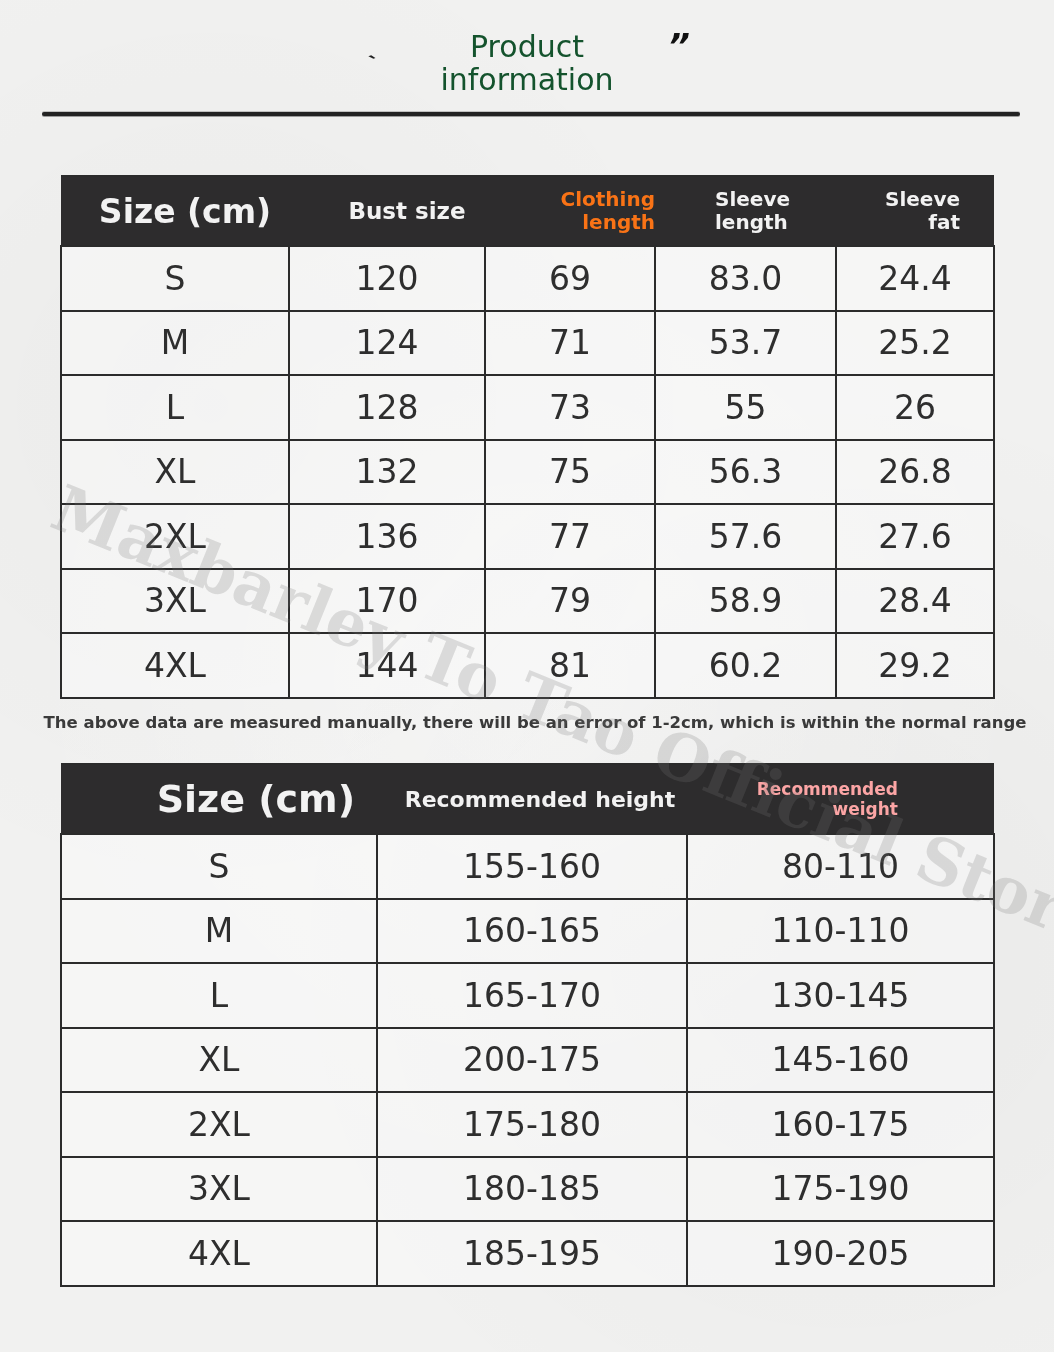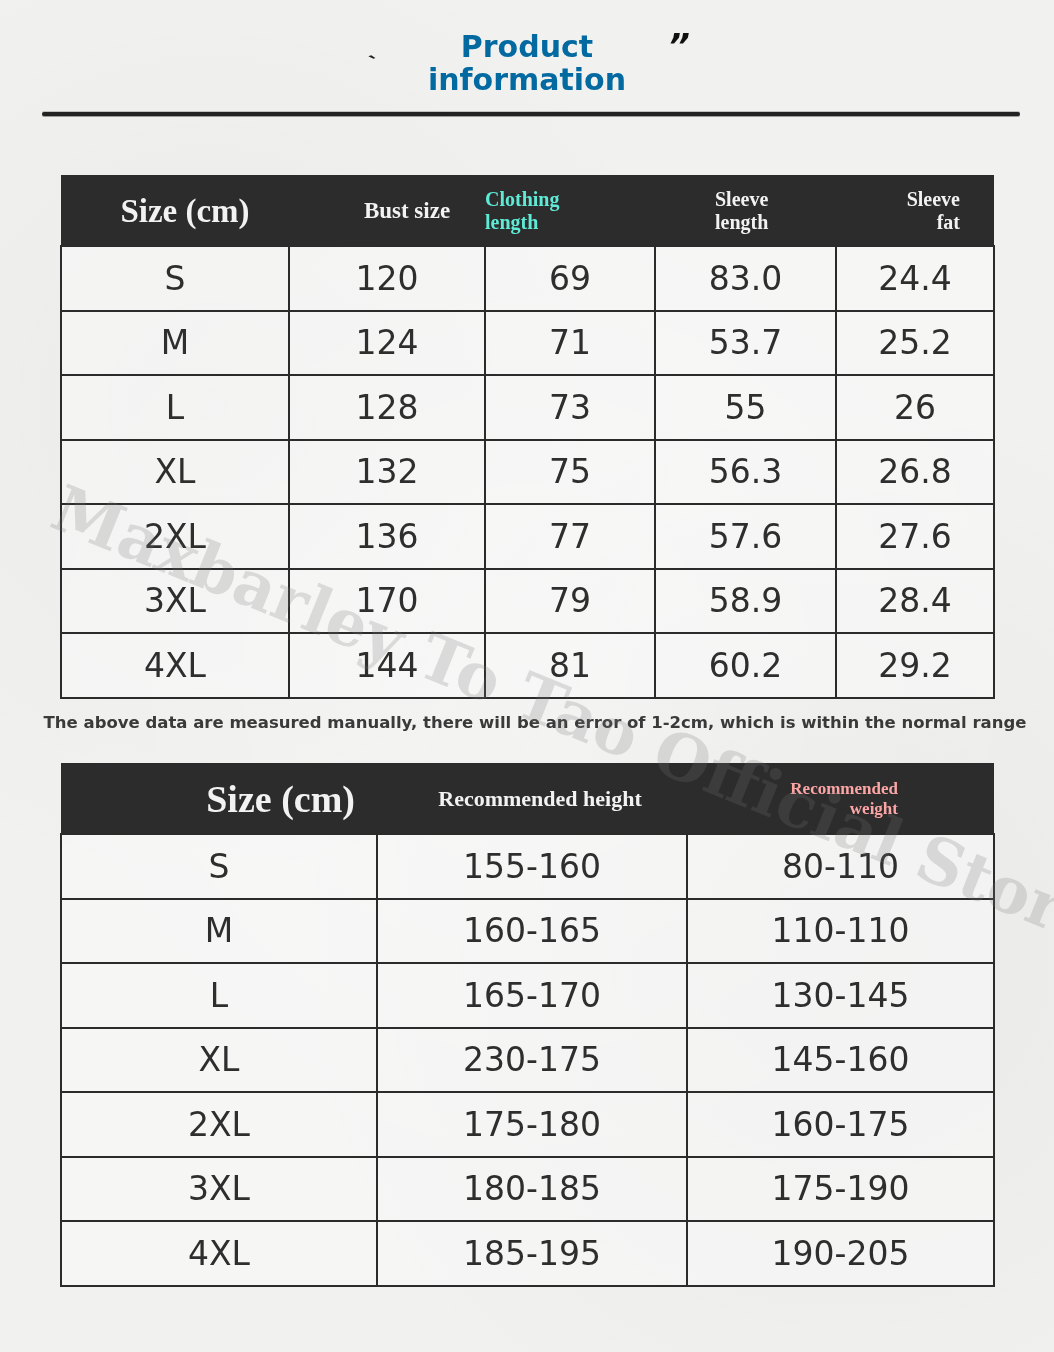--- a/index.html
+++ b/index.html
@@ -13,53 +13,53 @@
     font-family: "DejaVu Sans", sans-serif;
     color: #2a2a2a;
     position: relative;
     overflow: hidden;
   }
   .title-wrap {
     position: absolute; left: 0; top: 30px; width: 1054px; text-align: center;
   }
   .title {
     display: inline-block;
-    font-weight: bold; font-size: 30px; line-height: 33px; color: #0369a1;
+    font-weight: normal; font-size: 30px; line-height: 33px; color: #14532d;
   }
   .quote-l {
     position: absolute; left: 364px; top: 34px; font-size: 22px; font-weight: bold; color: #222;
     transform: rotate(-20deg);
   }
   .quote-r {
     position: absolute; left: 668px; top: 26px; font-size: 34px; font-weight: bold; color: #111; font-style: italic;
   }
   .divider {
     position: absolute; left: 42px; top: 112px; width: 978px; height: 4px;
     background: #222; border-radius: 2px;
     box-shadow: 0 1px 0 rgba(0,0,0,0.35), 0 -1px 0 rgba(0,0,0,0.2);
   }
   table.size-table {
     position: absolute; left: 60px; border-collapse: collapse; table-layout: fixed;
   }
   table.size-table th {
     background: #2d2c2d; color: #f2f2f2; font-weight: bold; vertical-align: middle;
-    border-left: 0; border-right: 0; font-family: Liberation Serif, serif;
+    border-left: 0; border-right: 0;
   }
   table.size-table td {
     border: 2px solid #2b2b2b; text-align: center; font-size: 33px; color: #2e2e2e;
     background: rgba(250,250,250,0.55);
   }
   table.size-table tr.head th { border-top: 2px solid #2b2b2b; }
   
   #t1 { top: 175px; width: 933px; }
   #t1 tr.head th { height: 70px; }
   #t1 td { height: 64.5px; }
   #t1 .h-size { font-size: 33px; text-align: center; padding-left: 20px; }
   #t1 .h-bust { font-size: 23px; text-align: center; padding-left: 40px; }
-  #t1 .h-cloth { font-size: 20px; line-height: 23px; text-align: left; color: #5eead4; }
+  #t1 .h-cloth { font-size: 20px; line-height: 23px; text-align: right; color: #f97316; }
   #t1 .h-sleeve { font-size: 20px; line-height: 23px; text-align: left; padding-left: 60px; }
   #t1 .h-fat { font-size: 20px; line-height: 23px; text-align: right; padding-right: 34px; }
   .note {
     position: absolute; left: 0; top: 713px; width: 1054px; text-align: center;
     font-size: 16.5px; line-height: 19px; font-weight: bold; color: #3a3a3a; margin-left: 8px;
   }
   
   #t2 { top: 763px; width: 933px; }
   #t2 tr.head th { height: 70px; }
   #t2 td { height: 64.5px; }
@@ -193,21 +193,21 @@
     <td>160-165</td>
     <td>110-110</td>
   </tr>
   <tr>
     <td>L</td>
     <td>165-170</td>
     <td>130-145</td>
   </tr>
   <tr>
     <td>XL</td>
-    <td>230-175</td>
+    <td>200-175</td>
     <td>145-160</td>
   </tr>
   <tr>
     <td>2XL</td>
     <td>175-180</td>
     <td>160-175</td>
   </tr>
   <tr>
     <td>3XL</td>
     <td>180-185</td>

